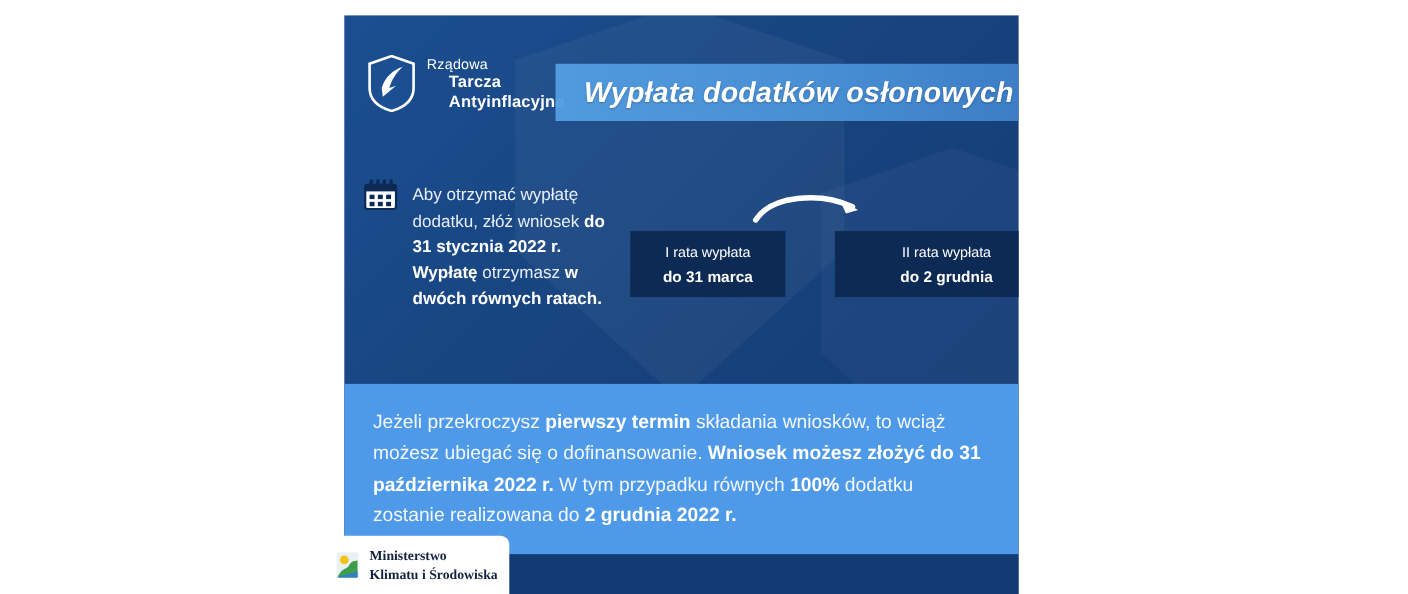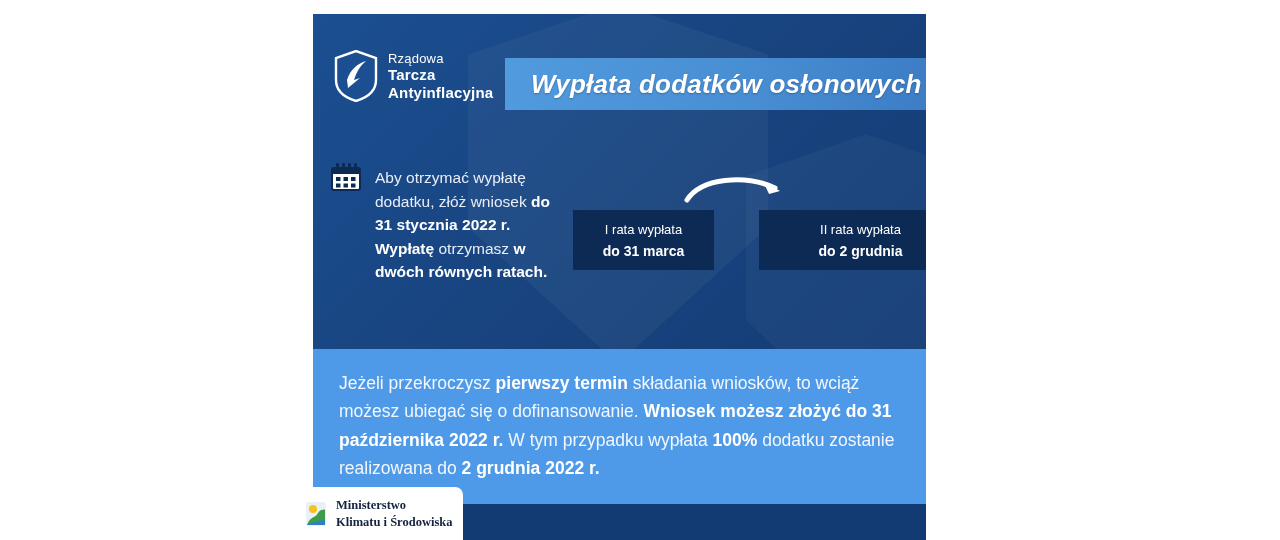--- a/index.html
+++ b/index.html
@@ -70,20 +70,21 @@
   }
   .logo-text .l1 {
     font-size: 13px;
     font-weight: 400;
     letter-spacing: .2px;
   }
   .logo-text .l2, .logo-text .l3 {
     font-size: 15px;
     font-weight: 700;
     letter-spacing: .2px;
+    margin-left: 20px;
   }
 
   
   .title-bar {
     position: absolute;
     left: 192px;
     top: 44px;
     width: 460px;
     height: 52px;
     background: linear-gradient(90deg, rgba(84,158,226,0.95) 0%, rgba(74,145,215,0.95) 55%, rgba(60,125,198,0.95) 100%);
@@ -280,21 +281,21 @@
       <div class="val">do 31 marca</div>
     </div>
 
     <div class="rata-box two">
       <div class="lbl">II rata wypłata</div>
       <div class="val">do 2 grudnia</div>
     </div>
 
     <div class="bottom-panel">
       <div class="p">
-        <span>Jeżeli przekroczysz </span><b>pierwszy termin</b><span> składania wniosków, to wciąż możesz ubiegać się o dofinansowanie. </span><b>Wniosek możesz złożyć do 31 października 2022 r.</b><span> W tym przypadku wypłata </span><b>100%</b><span> dodatku zostanie realizowana do </span><b>2 grudnia 2022 r.</b>
+        <span>Jeżeli przekroczysz </span><b>pierwszy termin</b><span> składania wniosków, to wciąż możesz ubiegać się o dofinansowanie. </span><b>Wniosek możesz złożyć do 31 października 2022 r.</b><span> W tym przypadku równych </span><b>100%</b><span> dodatku zostanie realizowana do </span><b>2 grudnia 2022 r.</b>
       </div>
     </div>
 
     <div class="footer-strip"></div>
   </div>
 
   <div class="ministry">
     <div class="ministry-mark">
       <svg width="22" height="26" viewBox="0 0 22 26">
         <rect x="1" y="1" width="20" height="24" rx="3" fill="#e9f1f7"></rect>

